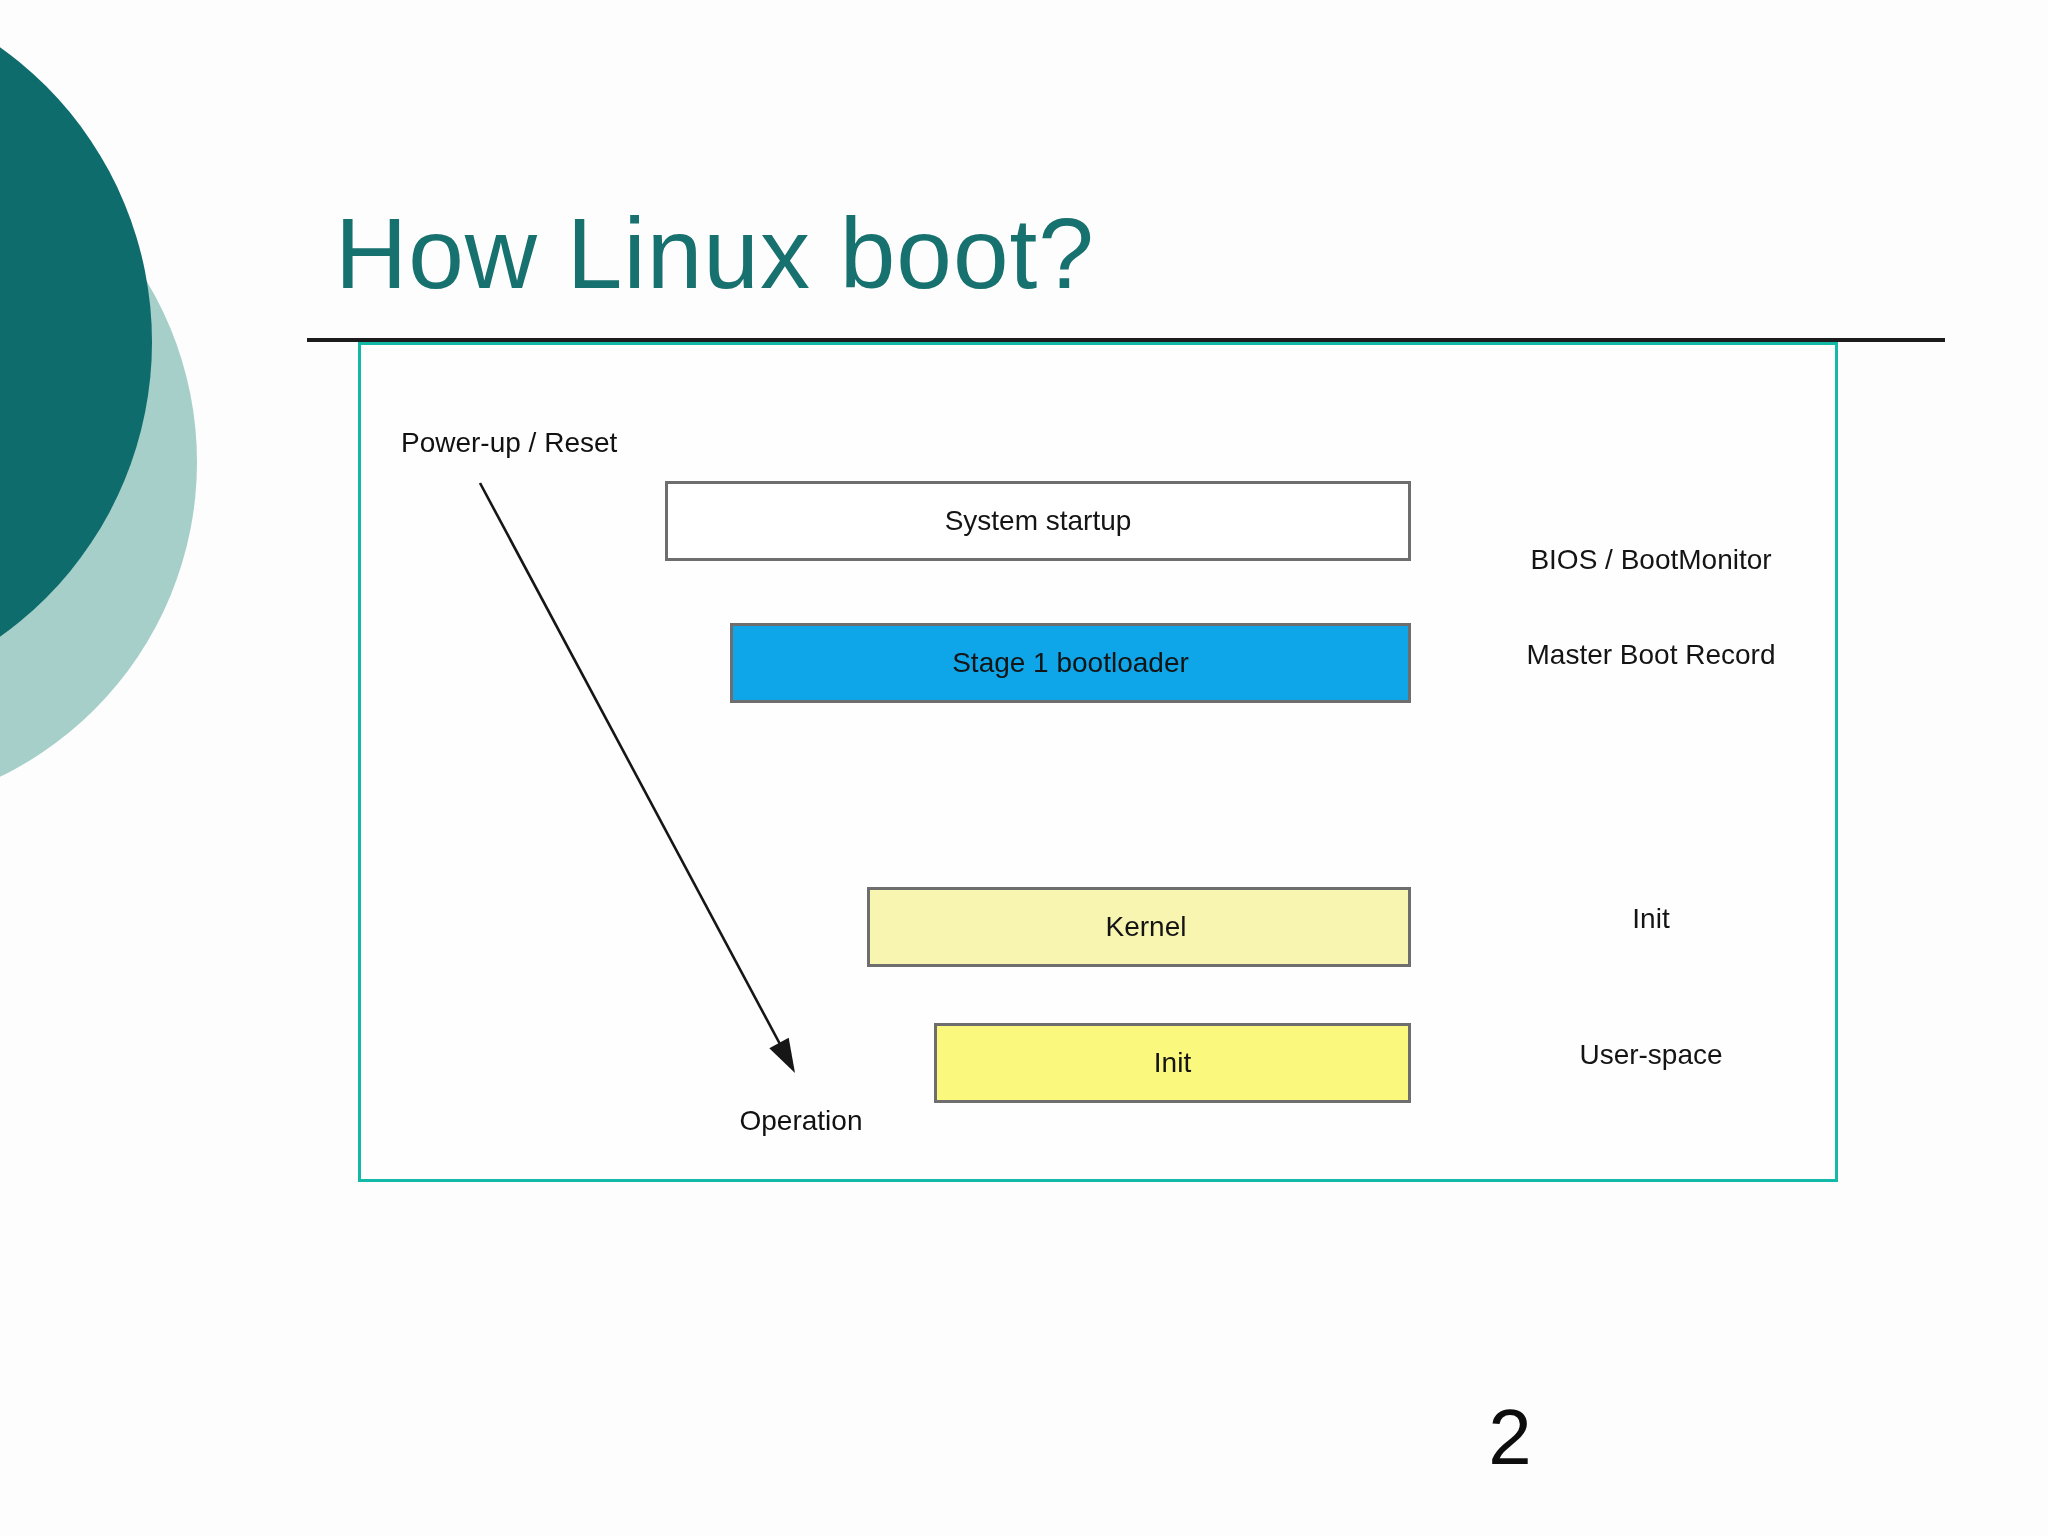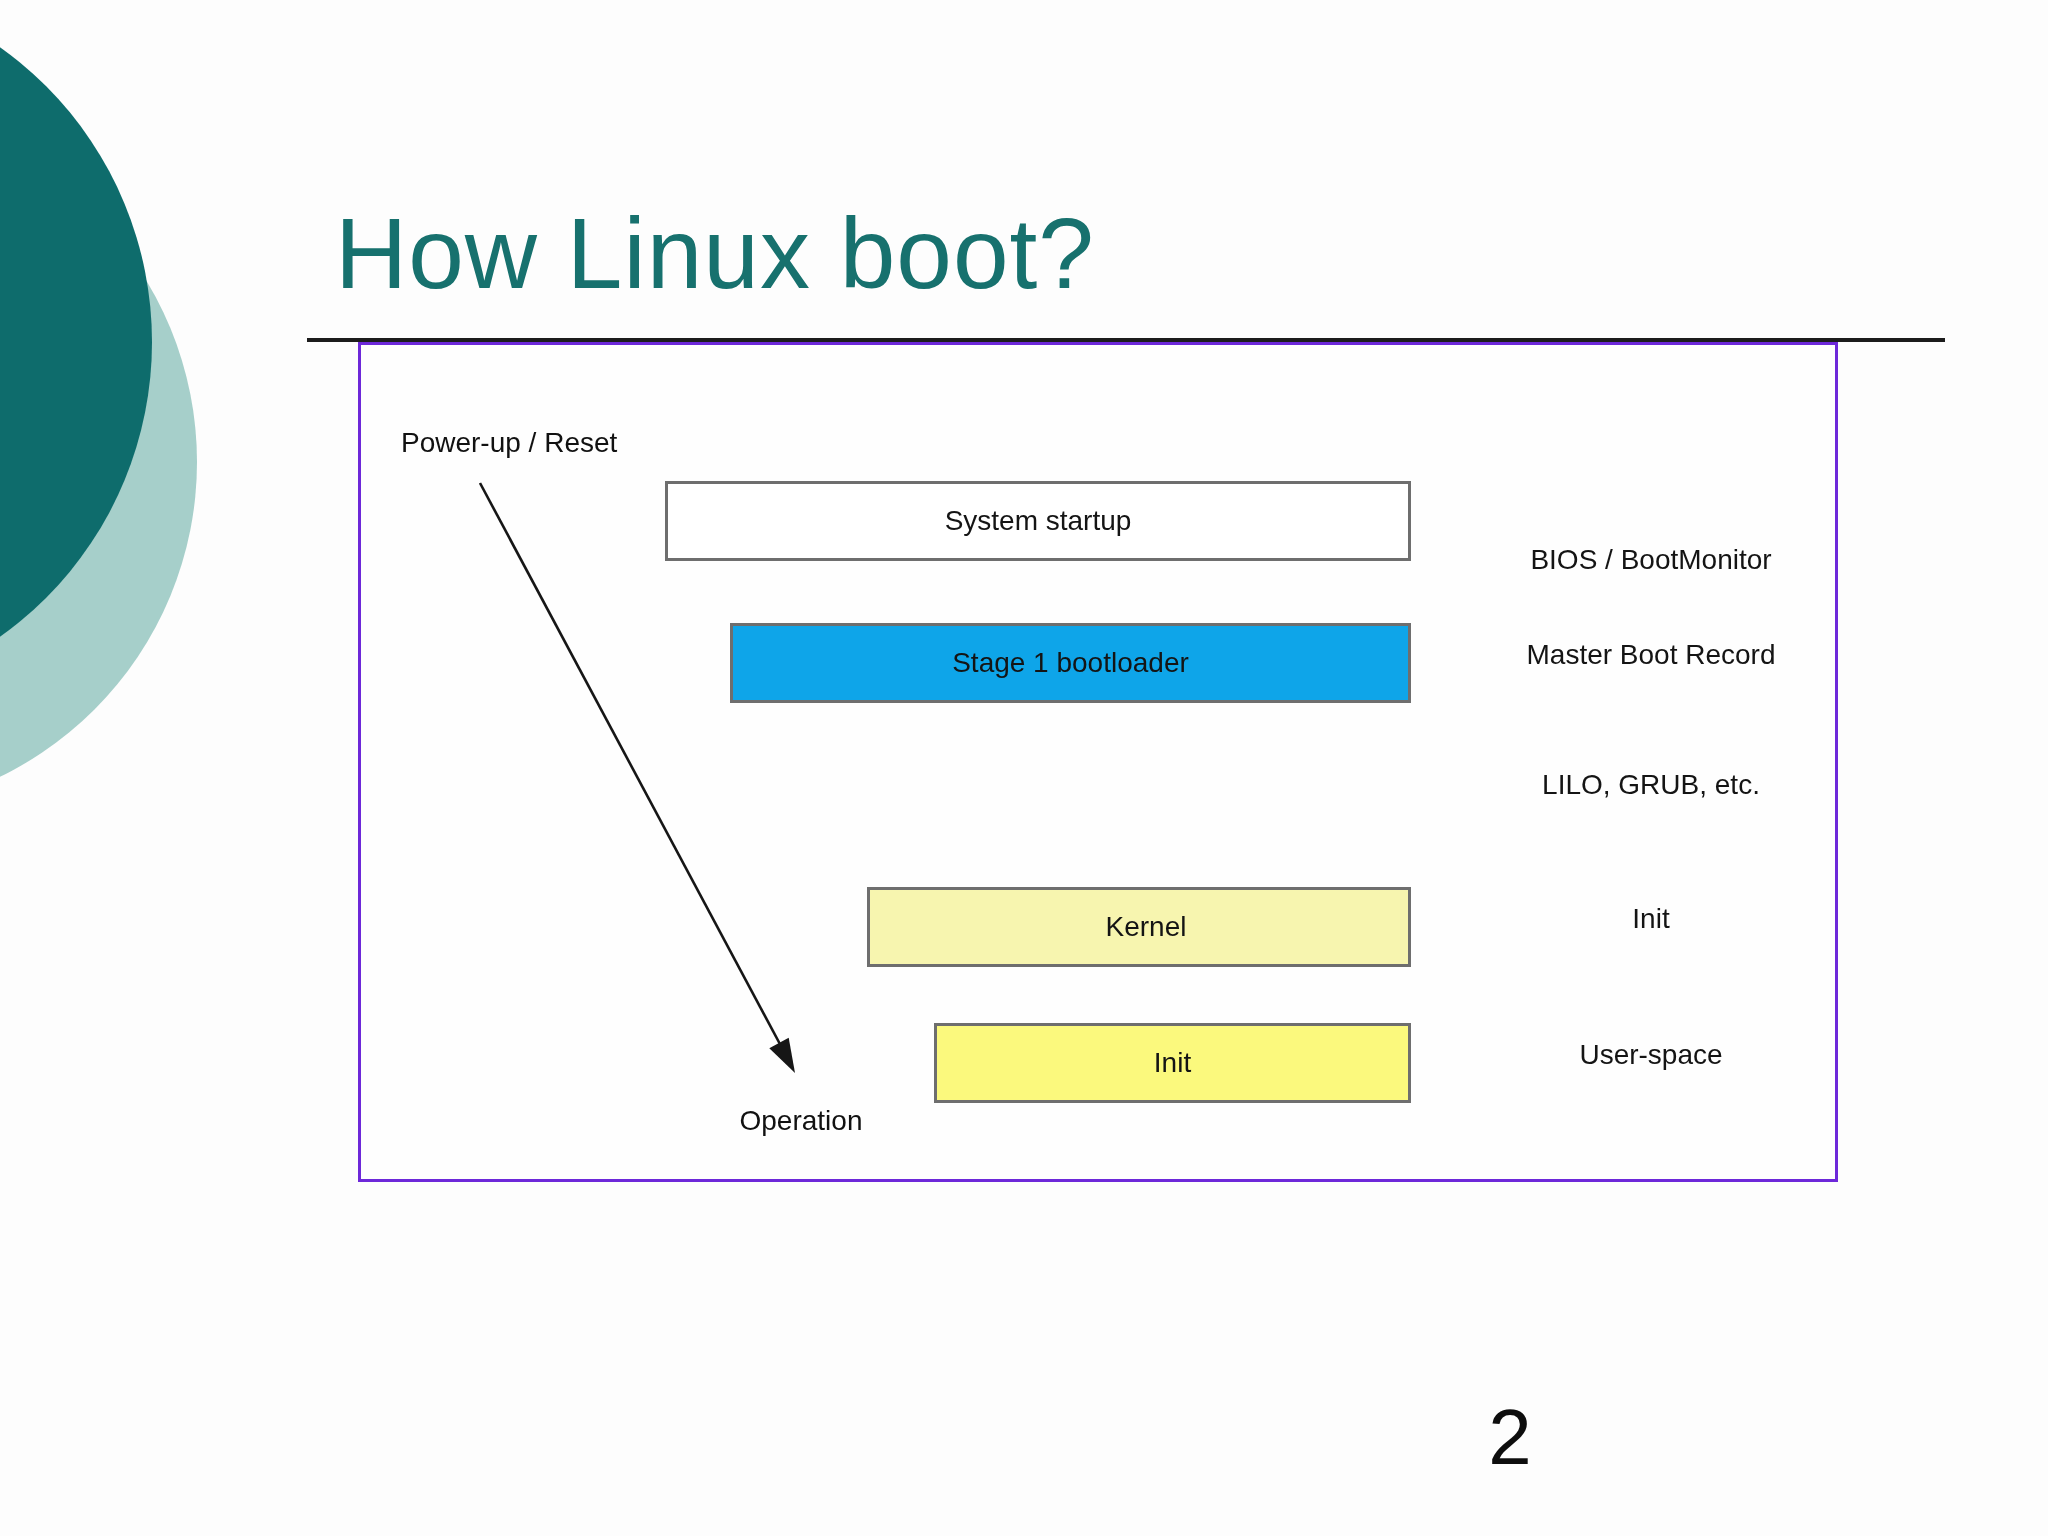--- a/index.html
+++ b/index.html
@@ -21,21 +21,21 @@
     white-space:nowrap;
     margin-top:8px;
   }
   .title-rule{
     position:absolute;left:307px;top:338px;width:1638px;height:4px;
     background:#1c1c1c;z-index:4;
   }
   
   .panel{
     position:absolute;left:358px;top:342px;width:1480px;height:840px;
-    background:#fefefe;border:3px solid #6d28d9;box-sizing:border-box;
+    background:#fefefe;border:3px solid #14b8a6;box-sizing:border-box;
     z-index:5;
   }
   .panel-inner{position:absolute;inset:0;}
   .flow-label{
     position:absolute;font-size:28px;color:#111;white-space:nowrap;
   }
   .start-label{left:40px;top:82px;}
   .end-label{left:310px;top:760px;width:260px;text-align:center;}
   .boot-box{
     position:absolute;height:80px;box-sizing:border-box;
@@ -78,21 +78,20 @@
       <div class="boot-box" style="left: 304px; top: 136px; width: 746px; background: rgb(255, 255, 255);">
         <span>System startup</span>
       </div>
       <div class="side-label" style="top:148px;margin-top:47px;">BIOS / BootMonitor</div>
 
       <div class="boot-box" style="left: 369px; top: 278px; width: 681px; background: #0ea5e9;">
         <span>Stage 1 bootloader</span>
       </div>
       <div class="side-label" style="top:290px;">Master Boot Record</div>
 
-      <div class="side-label" style="top:420px;">LILO, GRUB, etc.</div>
 
       <div class="boot-box" style="left: 506px; top: 542px; width: 544px; background: rgb(247, 245, 175); padding-left: 14px;">
         <span>Kernel</span>
       </div>
       <div class="side-label" style="top:554px;">Init</div>
 
       <div class="boot-box" style="left: 573px; top: 678px; width: 477px; background: rgb(251, 249, 125);">
         <span>Init</span>
       </div>
       <div class="side-label" style="top:690px;text-align:right;">User-space</div>

